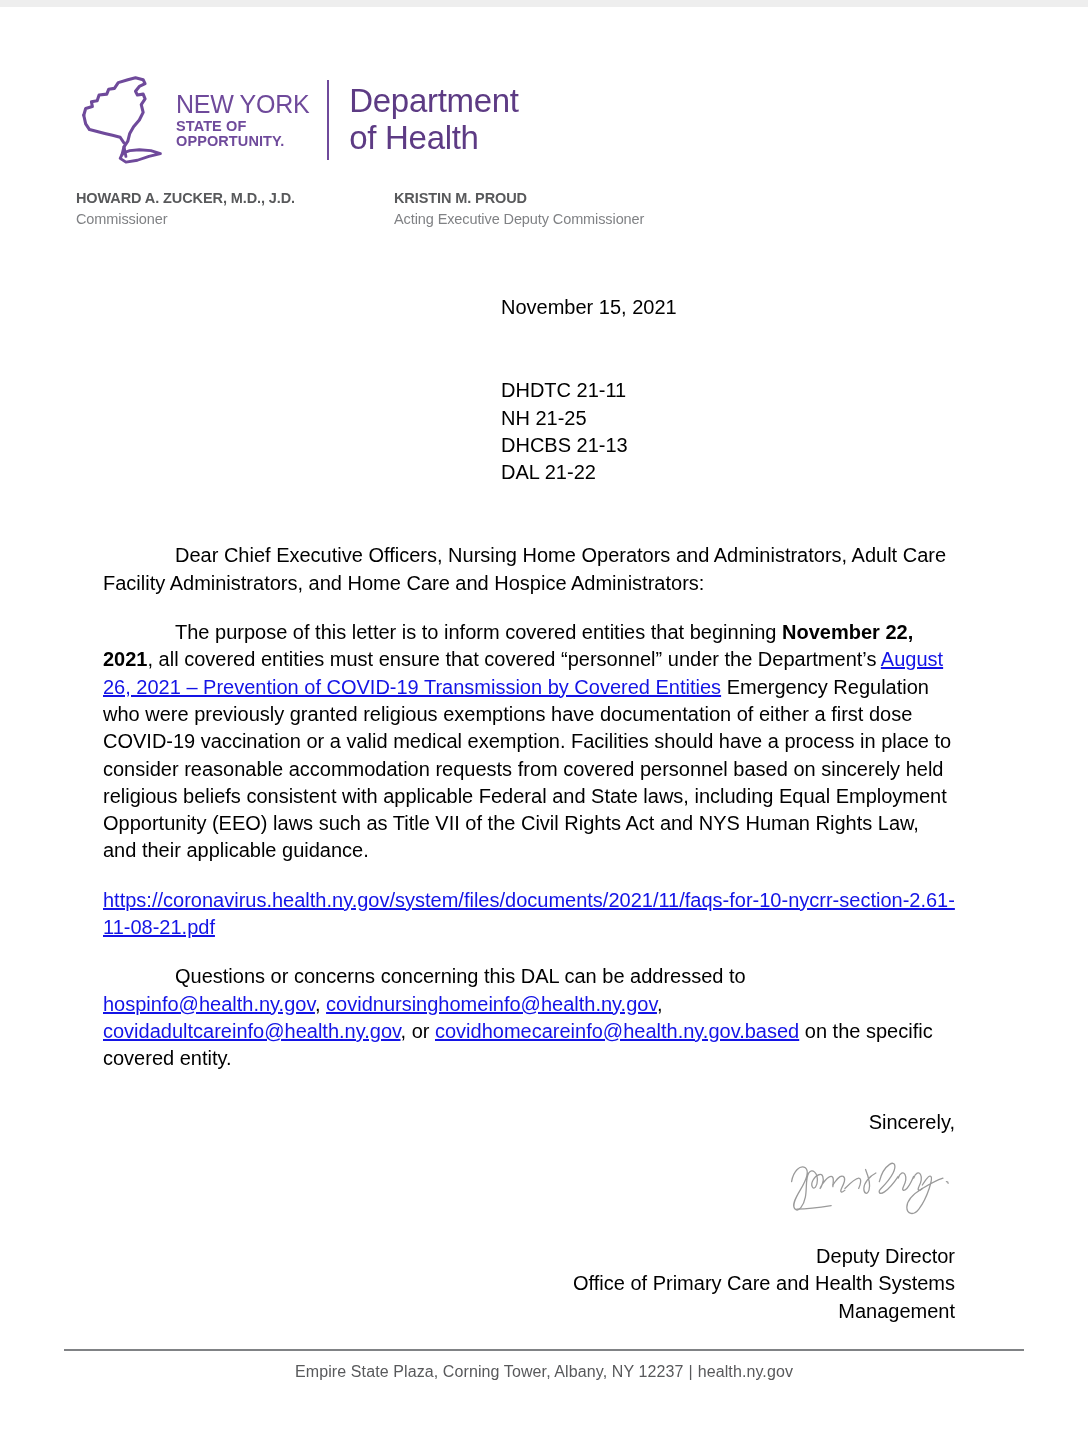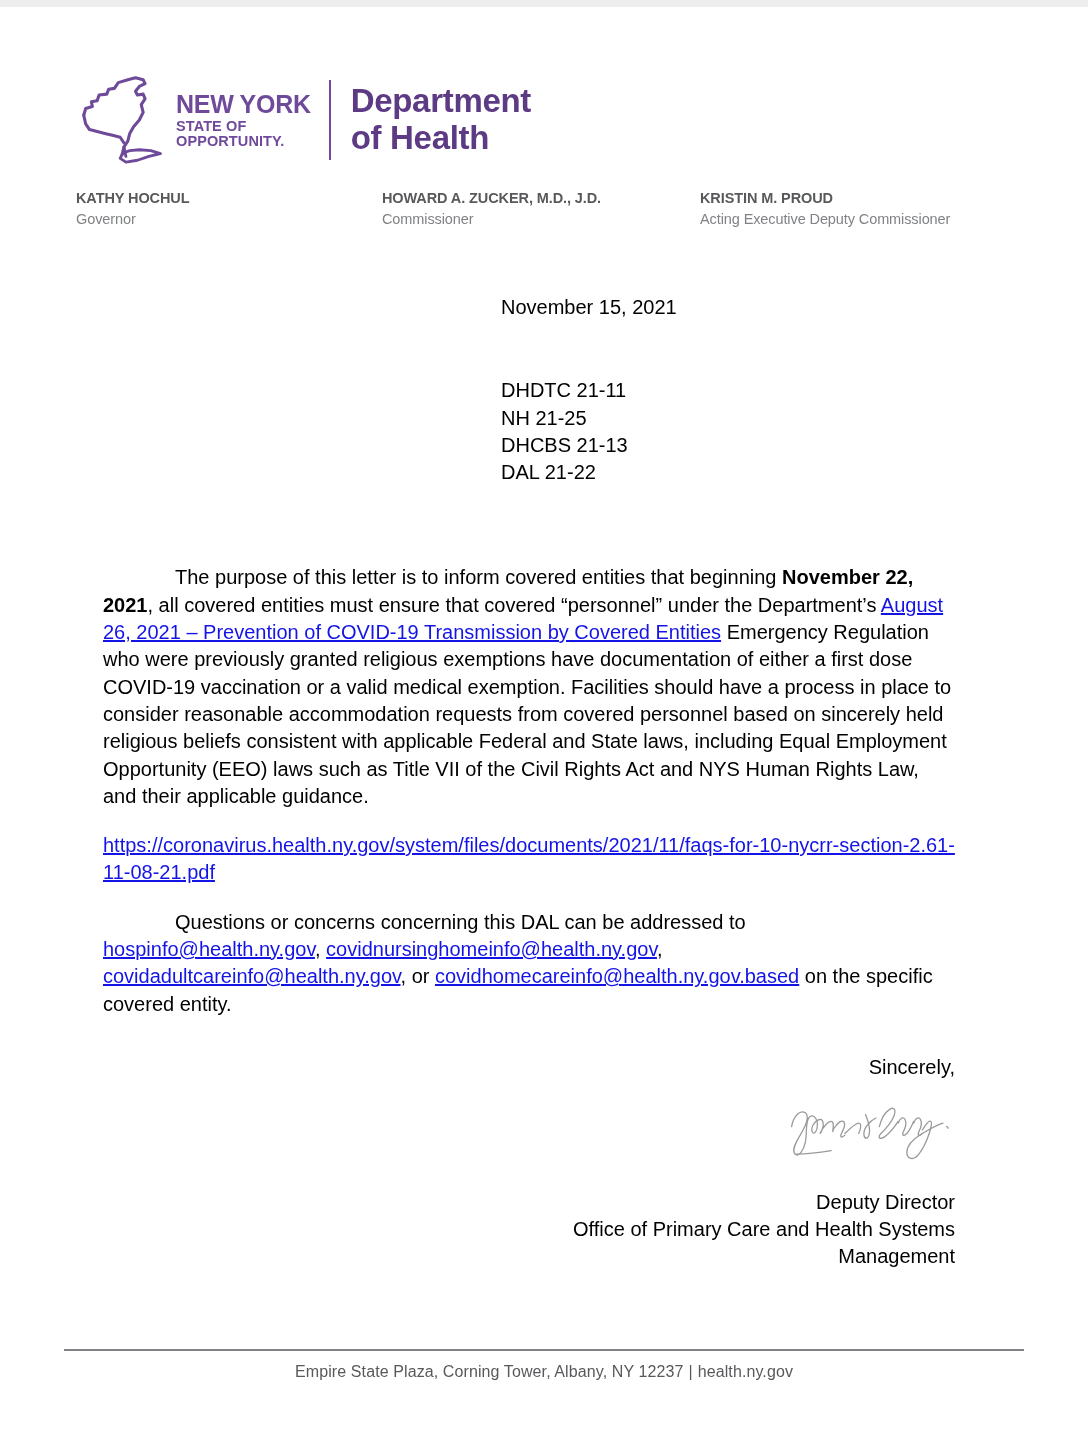--- a/index.html
+++ b/index.html
@@ -46,21 +46,21 @@
     height: 92px;
     flex: none;
   }
   .ny-words {
     margin-left: 4px;
     color: #6f4a9b;
     line-height: 1.0;
   }
   .ny-words .l1 {
     font-size: 25px;
-    font-weight: bold;
+    font-weight: normal;
     letter-spacing: -0.3px;
   }
   .ny-words .l2 {
     font-size: 14.5px;
     font-weight: bold;
     letter-spacing: 0.1px;
     margin-top: 2px;
   }
   .ny-words .l3 {
     font-size: 14.5px;
@@ -69,21 +69,21 @@
   }
   .logo-divider {
     width: 2px;
     height: 80px;
     background: #6f4a9b;
     margin: 0 20px 0 18px;
   }
   .doh-words {
     color: #5d3b84;
     font-size: 33px;
-    font-weight: bold;
+    font-weight: normal;
     line-height: 1.12;
     letter-spacing: -0.3px;
   }
 
   .officials {
     display: flex;
     margin-top: 20px;
   }
   .official {
     line-height: 1.42;
@@ -197,24 +197,20 @@
 
       <div class="logo-divider"></div>
 
       <div class="doh-words">
         <div>Department</div>
         <div>of Health</div>
       </div>
     </div>
 
     <div class="officials">
-      <div class="official c1">
-        <div class="name">KATHY HOCHUL</div>
-        <div class="role">Governor</div>
-      </div>
       <div class="official c2">
         <div class="name">HOWARD A. ZUCKER, M.D., J.D.</div>
         <div class="role">Commissioner</div>
       </div>
       <div class="official c3">
         <div class="name">KRISTIN M. PROUD</div>
         <div class="role">Acting Executive Deputy Commissioner</div>
       </div>
     </div>
   </div>
@@ -227,20 +223,21 @@
 
     <div class="indent-col">
       <div class="ref-line">DHDTC 21-11</div>
       <div class="ref-line">NH 21-25</div>
       <div class="ref-line">DHCBS 21-13</div>
       <div class="ref-line">DAL 21-22</div>
     </div>
 
     <div class="gap-lg"></div>
 
+    <p class="para">Dear Chief Executive Officers, Nursing Home Operators and Administrators, Adult Care Facility Administrators, and Home Care and Hospice Administrators:</p>
 
     <div class="gap-sm"></div>
 
     <p class="para"><span>The purpose of this letter is to inform covered entities that beginning </span><b>November 22, 2021</b><span>, all covered entities must ensure that covered “personnel” under the Department’s </span><a class="link" href="#">August 26, 2021 – Prevention of COVID-19 Transmission by Covered Entities</a><span> Emergency Regulation who were previously granted religious exemptions have documentation of either a first dose COVID-19 vaccination or a valid medical exemption.  Facilities should have a process in place to consider reasonable accommodation requests from covered personnel based on sincerely held religious beliefs consistent with applicable Federal and State laws, including Equal Employment Opportunity (EEO) laws such as Title VII of the Civil Rights Act and NYS Human Rights Law, and their applicable guidance.</span></p>
 
     <div class="gap-sm"></div>
 
     <p class="para noindent"><a class="link" href="#">https://coronavirus.health.ny.gov/system/files/documents/2021/11/faqs-for-10-nycrr-section-2.61-11-08-21.pdf</a></p>
 
     <div class="gap-sm"></div>

